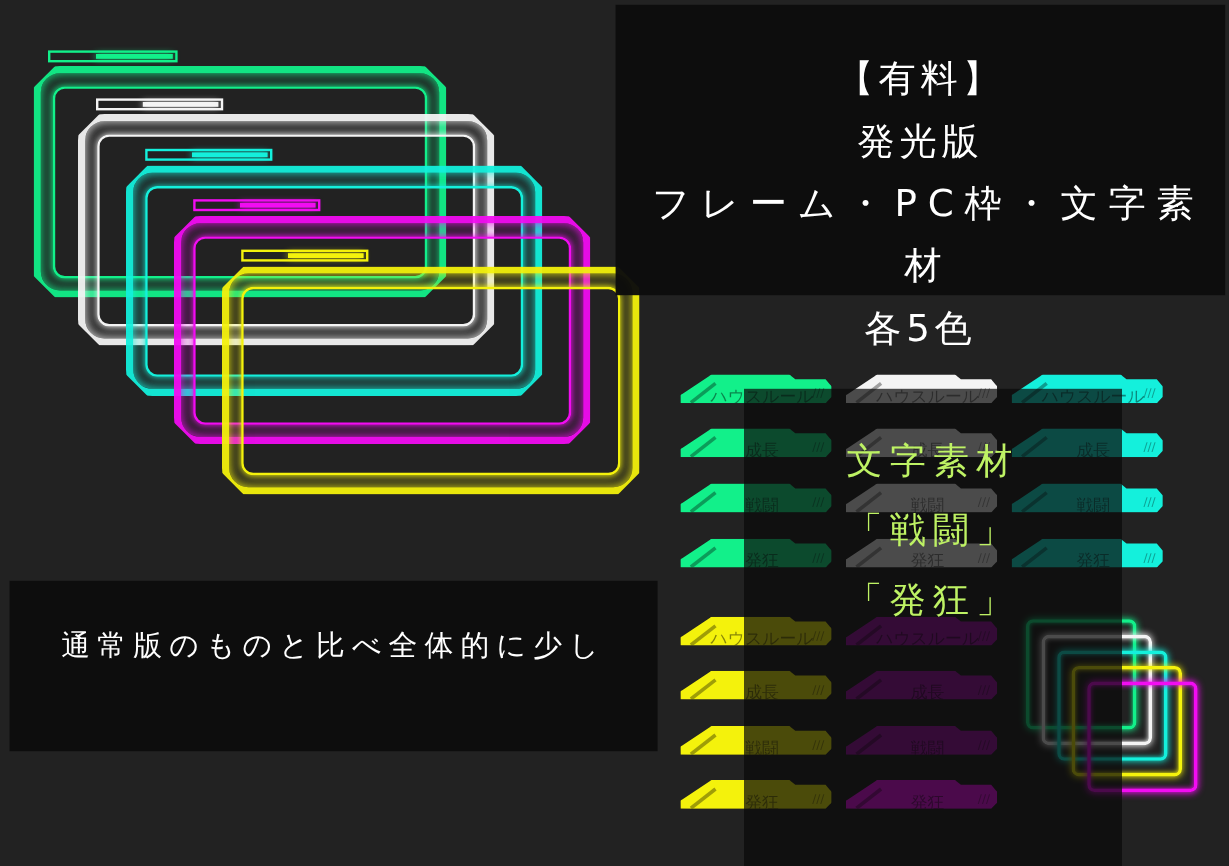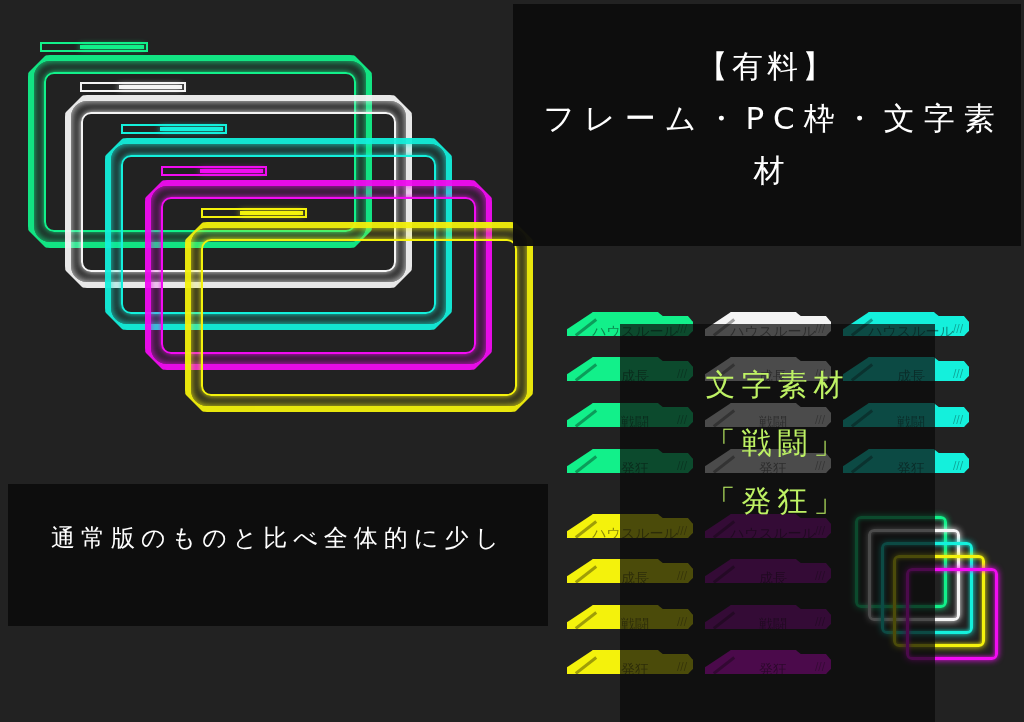--- a/index.html
+++ b/index.html
@@ -96,21 +96,23 @@
 
   <div class="frame" style="--c:#f4f20c; left:185px; top:222px; width:348px; height:190px;"></div>
   <div class="frame-inner" style="--c:#f4f20c; left:201px; top:239px; width:316px; height:157px;"></div>
   <div class="frame-tab" style="--c:#f4f20c; left:201px; top:208px; width:106px;">
       <div class="fill"></div>
     </div>
 </div>
 
 <div class="panel title-panel">
   <div class="line">【有料】</div>
+  <div class="line">発光版</div>
   <div class="line wide">フレーム・PC枠・文字素材</div>
+  <div class="line">各5色</div>
 </div>
 
 <div class="panel note-panel">
   <div class="line">通常版のものと比べ全体的に少し</div>
 </div>
 
 <div>
   <div class="tag" style="--c:#12f08a; left:567px; top:312px;">ハウスルール</div>
   <div class="tag" style="--c:#12f08a; left:567px; top:357px;">成長</div>
   <div class="tag" style="--c:#12f08a; left:567px; top:403px;">戦闘</div>

